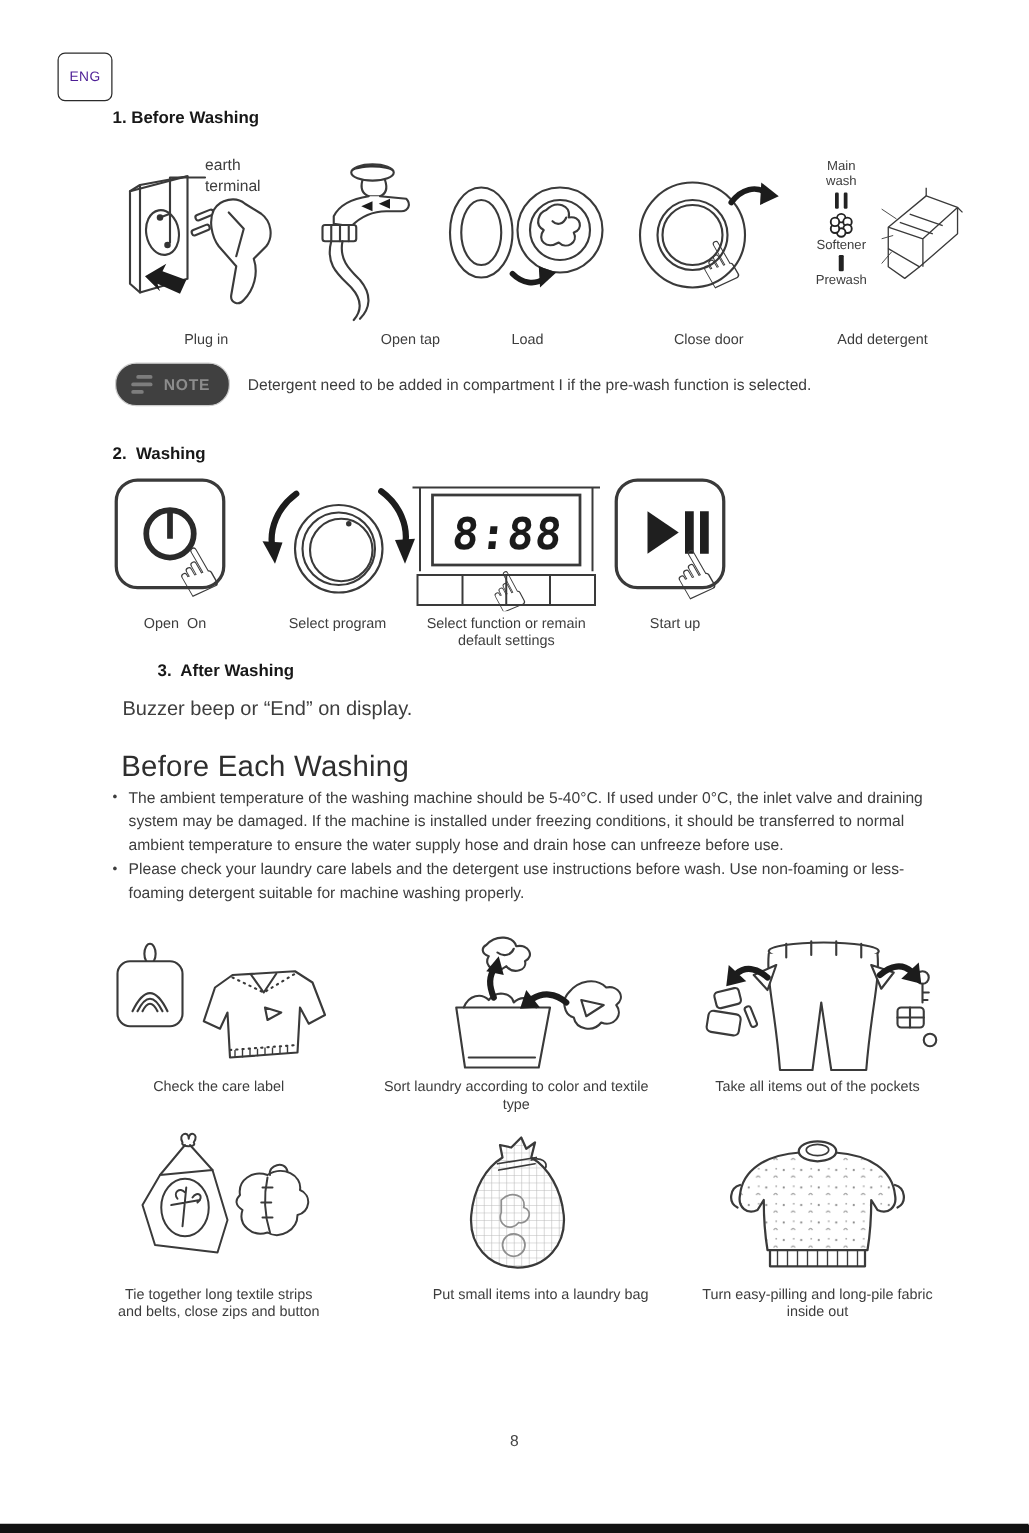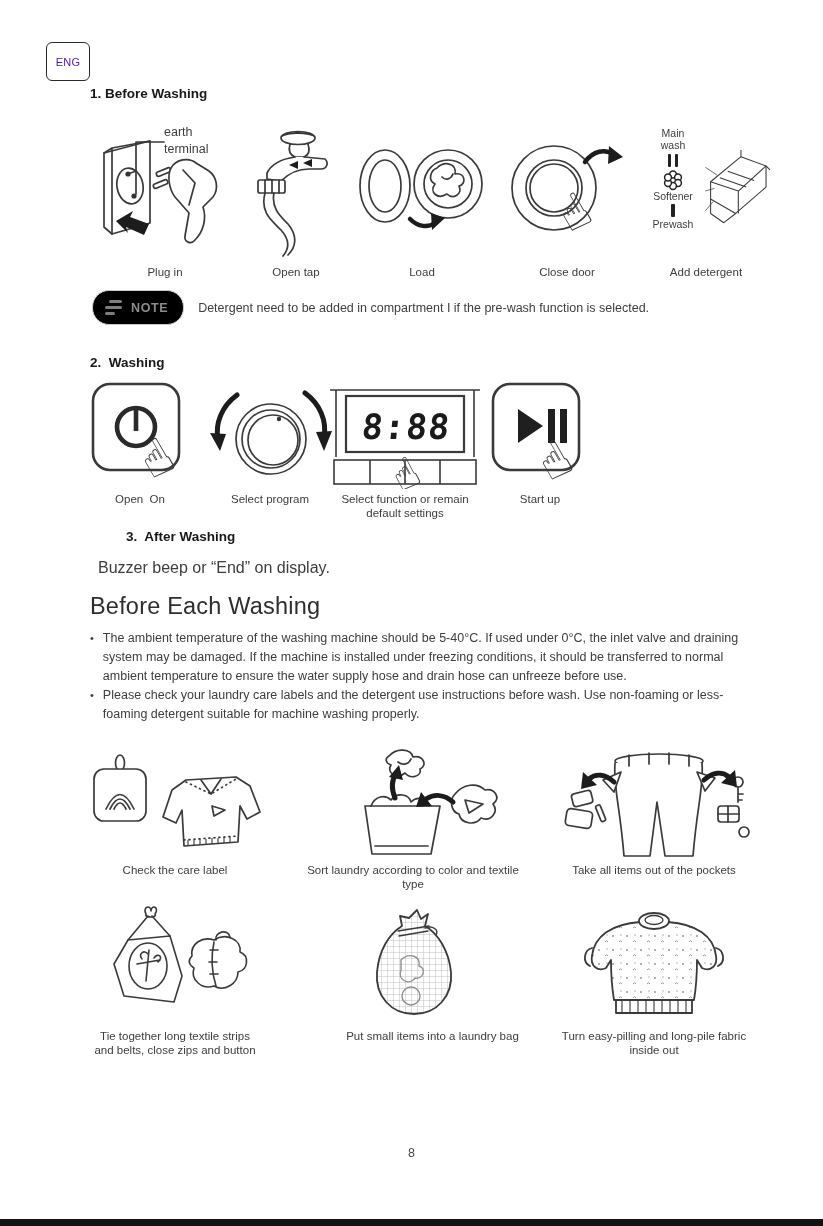--- a/index.html
+++ b/index.html
@@ -14,38 +14,38 @@
     position:absolute;left:46px;top:42px;width:42px;height:37px;
     border:1.6px solid #2b2b2b;border-radius:6px;
     display:flex;align-items:center;justify-content:center;
     font-size:11px;color:#4c1d95;letter-spacing:.3px;background:#fff;
   }
   .sec-title{
     position:absolute;left:90px;margin:0;
     font-size:13.5px;font-weight:700;color:#181818;white-space:pre-wrap;
   }
   .big-title{
-    position:absolute;left:89px;top:592px;margin:1px;
+    position:absolute;left:89px;top:592px;margin:8px;
     font-size:23.5px;font-weight:400;color:#2e2e2e;letter-spacing:.2px;
   }
   .body-text{font-size:16px;color:#3d3d3d;line-height:1.5;margin:8px;}
   .cap{
     font-size:11.5px;color:#3d3d3d;line-height:1.24;text-align:center;
     white-space:pre-wrap;margin-top:3px;
   }
   
   .fig-row{position:absolute;display:flex;}
   .fig{display:flex;flex-direction:column;align-items:center;position:relative;}
   .fig svg{display:block;overflow:visible;}
   
   .note-row{position:absolute;left:92px;top:290px;display:flex;align-items:center;}
   .note-pill{
     display:inline-flex;align-items:center;gap:8px;
     border:1.5px solid #cccccc;border-radius:17px;height:33px;
-    padding:0 15px 0 12px;background:#000000;
+    padding:0 15px 0 12px;background:#404040;
   }
   .note-lines{display:flex;flex-direction:column;gap:2.5px;width:18px;}
   .note-lines i{display:block;height:3.2px;border-radius:2px;background:#7d7d7d;}
   .note-lines i:nth-child(1){width:13px;margin-left:4px;}
   .note-lines i:nth-child(2){width:17px;}
   .note-lines i:nth-child(3){width:10px;}
   .note-label{font-size:12.5px;font-weight:700;color:#8c8c8c;letter-spacing:.6px;}
   .note-text{margin-left:14px;font-size:12.5px;color:#3d3d3d;}
   
   .bullets{position:absolute;left:90px;top:629px;width:676px;}
@@ -97,21 +97,21 @@
       <circle cx="44" cy="72" r="2.6" fill="#333"></circle>
       <path d="M26 97 L43 87 L40 93 L59 100 L54 111 L36 103 L38 109 Z" fill="#1c1c1c"></path>
     </svg>
     <div class="eterm">
       <div>earth</div>
       <div>terminal</div>
     </div>
     <div class="cap">Plug in</div>
   </div>
 
-  <div class="fig" style="width:112px;">
+  <div class="fig" style="width:112px;align-items:flex-end;">
     <svg width="112" height="138" viewBox="0 0 112 138">
       <g fill="none" stroke="#3a3a3a" stroke-width="1.7" stroke-linejoin="round" stroke-linecap="round">
         <ellipse cx="58" cy="14" rx="17" ry="6.5" fill="#fff"></ellipse>
         <path d="M41 15 a17 6.5 0 0 1 34 -1 a17 4.5 0 0 0 -34 1 Z" fill="#333" stroke="none"></path>
         <path d="M50 20 C48 27 50 31 55 33 L64 33 C69 31 70 26 68 20"></path>
         <path d="M55 33 C41 35 31 41 27 49 L27 55 L41 57 C49 49 59 45 69 45 L81 45 C87 45 89 39 85 35 L64 33" fill="#fff"></path>
         <rect x="18" y="56" width="27" height="13" rx="2" fill="#fff"></rect>
         <path d="M25 56 L25 69 M32 56 L32 69 M39 56 L39 69"></path>
         <path d="M25 69 C20 88 31 96 41 106 C50 116 49 125 43 132"></path>
         <path d="M34 69 C31 84 40 92 48 100 C58 112 56 123 48 131"></path>

